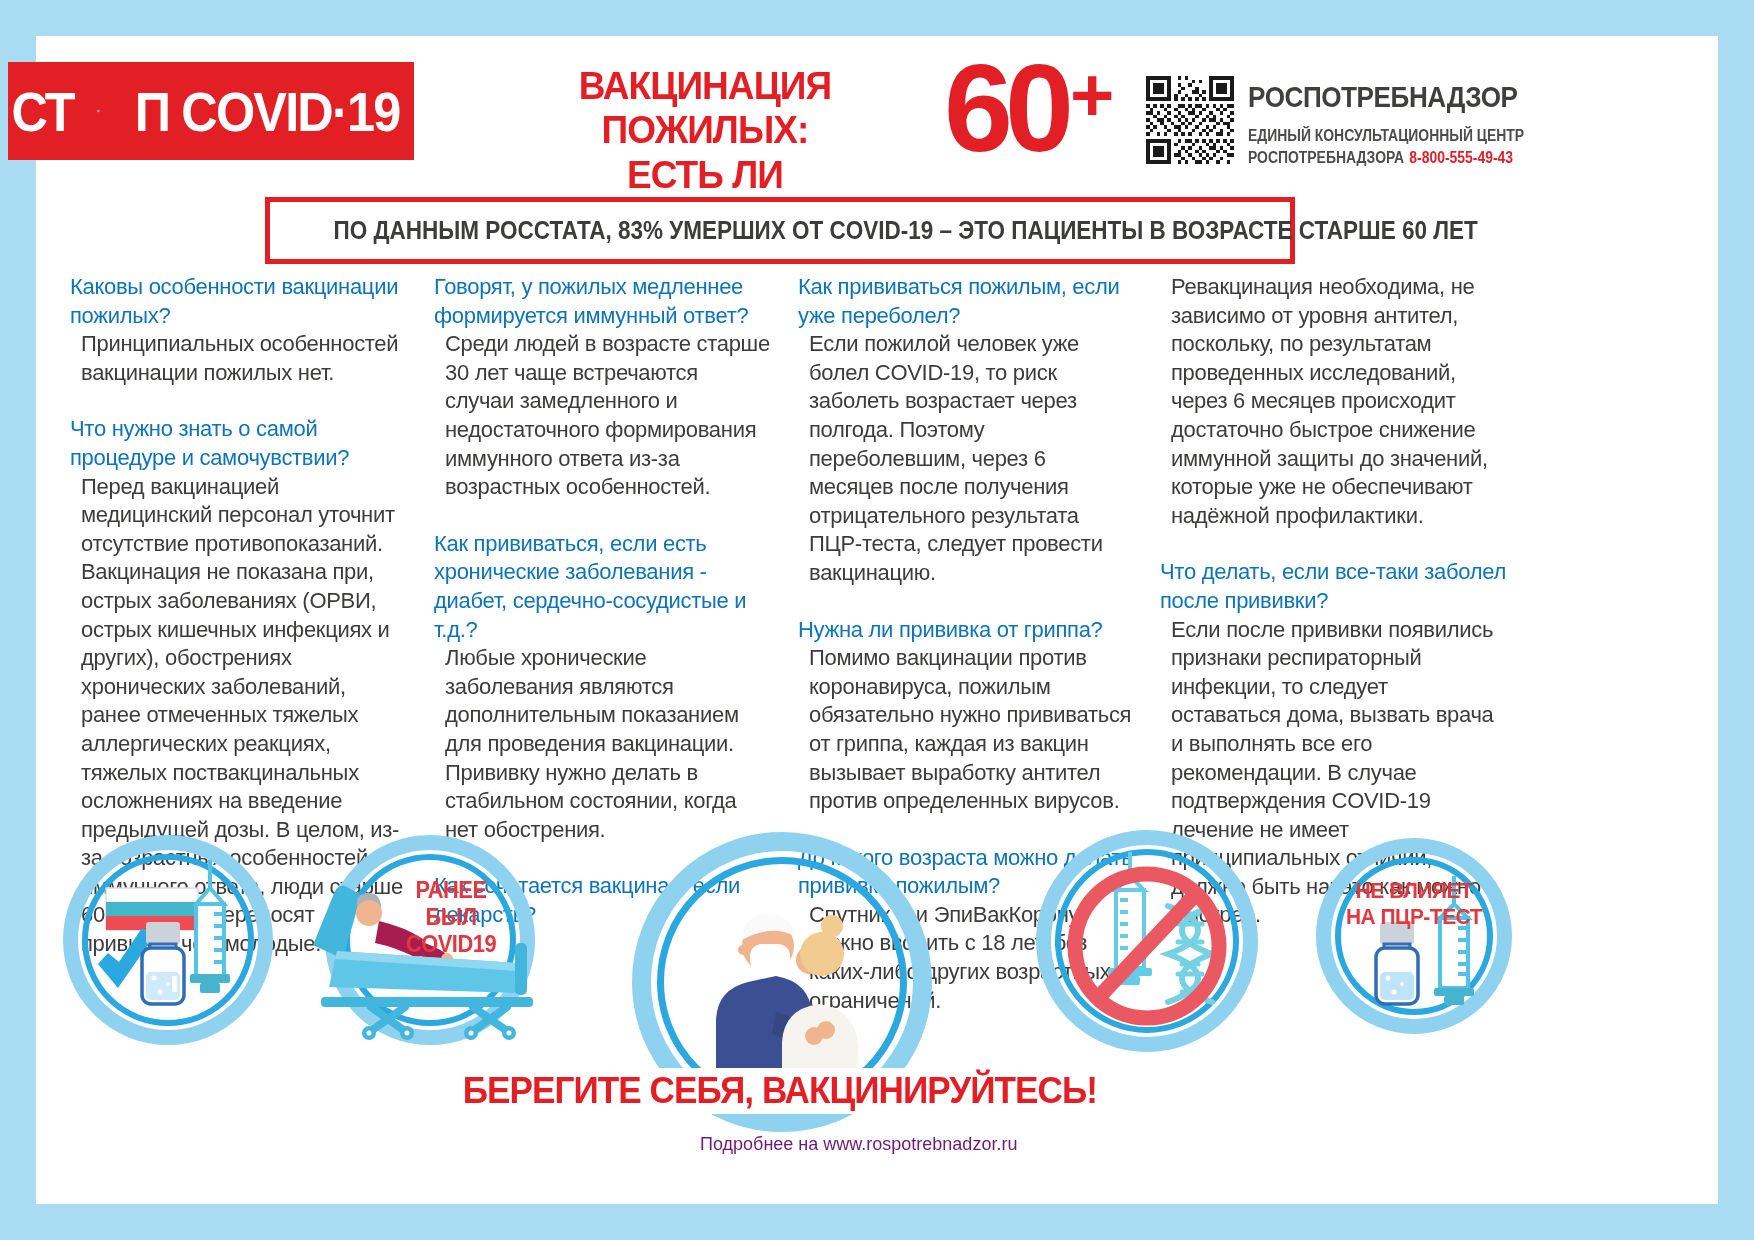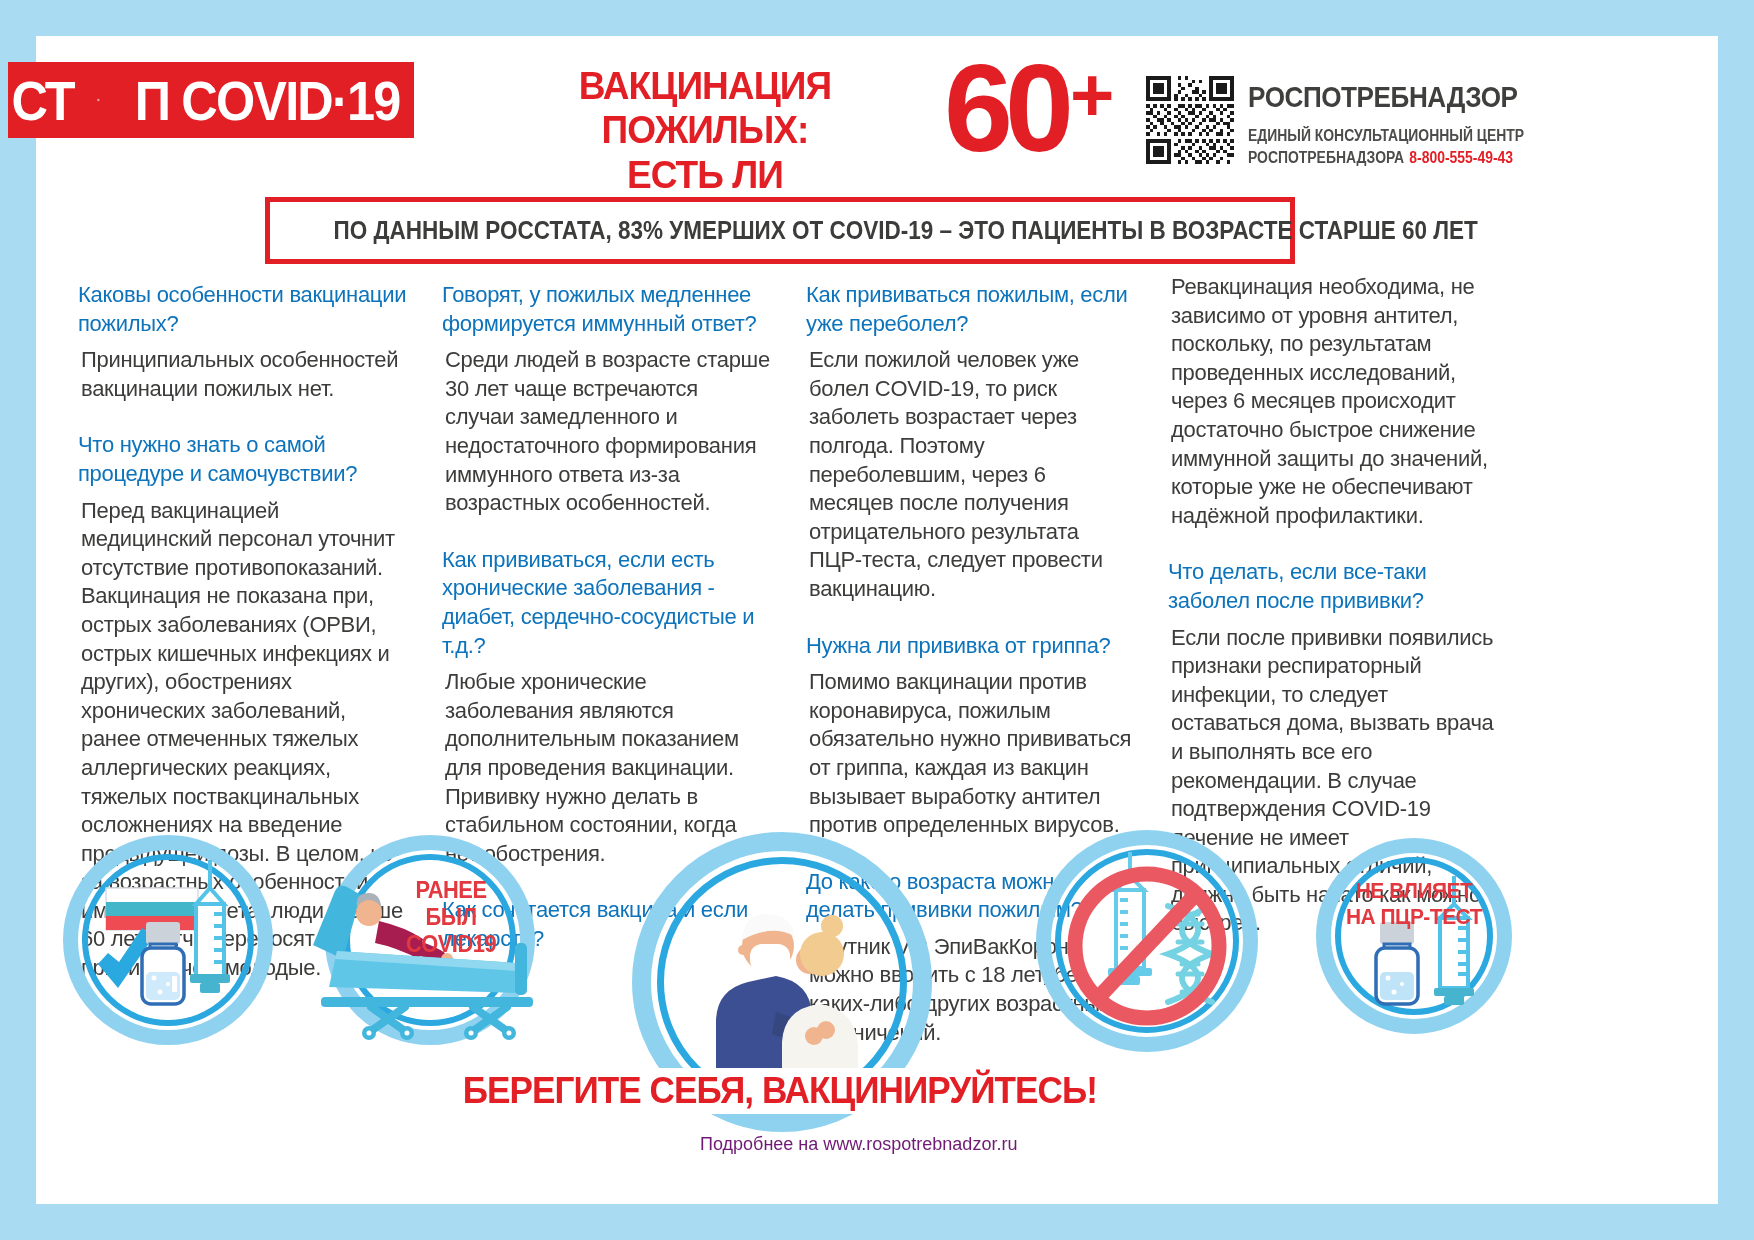--- a/index.html
+++ b/index.html
@@ -1,21 +1,21 @@
 <!DOCTYPE html>
 <html><head>
 <meta charset="utf-8">
 <style>
   html,body{margin:0;padding:0;background:#e8eef2;}
   .poster{position:relative;width:1754px;height:1240px;background:#a9dbf2;overflow:hidden;
           font-family:"Liberation Sans",sans-serif;}
   .page{position:absolute;left:36px;top:36px;width:1682px;height:1168px;background:#fff;}
 
   
-  .stop-banner{position:absolute;left:8px;top:62px;width:406px;height:76px;background:#e31f26;
+  .stop-banner{position:absolute;left:8px;top:62px;width:406px;height:98px;background:#e31f26;
                display:flex;align-items:center;justify-content:center;gap:20px;color:#fff;}
   .stop-text{font-size:56px;font-weight:bold;letter-spacing:-2px;transform:scaleX(.9);white-space:nowrap;}
   .title{position:absolute;left:462px;top:64px;width:486px;text-align:center;color:#e31f26;
          font-weight:bold;font-size:39px;line-height:1.14;letter-spacing:-1px;transform:scaleX(.95);}
   .age{position:absolute;left:944px;top:46px;color:#e31f26;font-weight:bold;font-size:124px;
        letter-spacing:-8px;line-height:1;white-space:nowrap;}
   .age .plus{font-size:76px;vertical-align:30px;letter-spacing:0;margin-left:4px;}
   .qr{position:absolute;left:1146px;top:76px;width:88px;height:88px;}
   .org{position:absolute;left:1248px;top:80px;width:280px;}
   .org-name{font-size:30px;font-weight:bold;color:#3f3f3e;letter-spacing:-.5px;
@@ -25,21 +25,21 @@
   .org-sub .phone{color:#e31f26;margin-left:6px;}
 
   
   .stat{position:absolute;left:265px;top:197px;width:1020px;height:57px;border:5px solid #e31f26;
         background:#fff;display:flex;align-items:center;justify-content:flex-start;}
   .stat span{font-size:25px;font-weight:bold;color:#3c3c3b;white-space:nowrap;transform:scaleX(.9);}
 
   
   .col{position:absolute;top:273px;width:348px;font-size:22px;line-height:1.3;letter-spacing:-.3px;}
   .col-1{left:70px;} .col-2{left:434px;} .col-3{left:798px;} .col-4{left:1160px;}
-  .q{color:#0d73bb;margin:8px;}
+  .q{color:#0d73bb;margin:0;}
   .a{color:#3c3c3b;margin:0 11px 28px;}
   .qa:last-child .a{margin-bottom:0;}
 
   
   .badge{position:absolute;}
   .ring-o{position:absolute;inset:0;border-radius:50%;border:15px solid #8fd2f0;}
   .ring-i{position:absolute;inset:19px;border-radius:50%;border:6px solid #2aa8df;}
   .badge-big .ring-o{border-width:19px;}
   .badge-big .ring-i{inset:25px;border-width:7px;}
   .art{position:absolute;}

